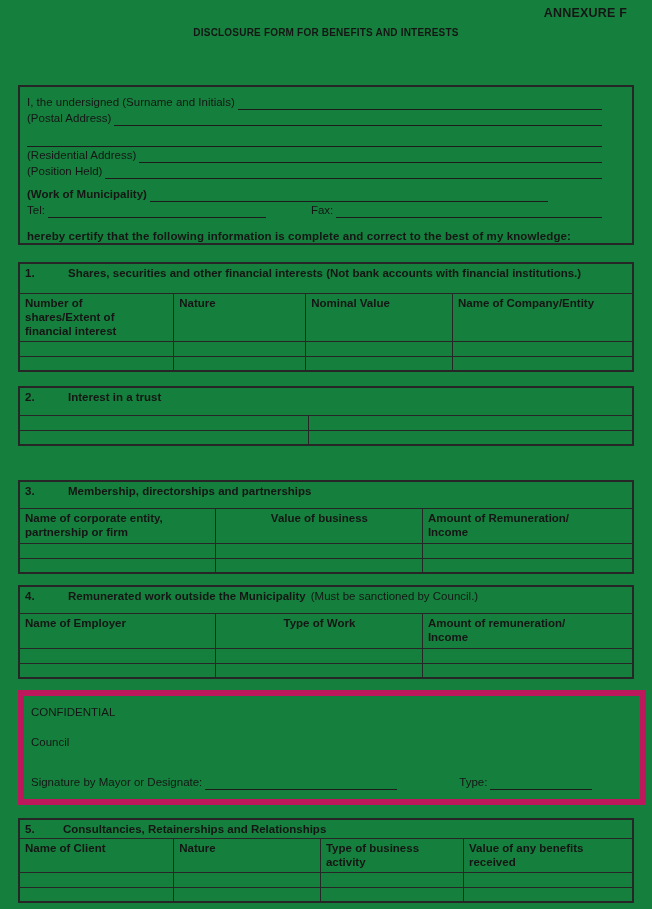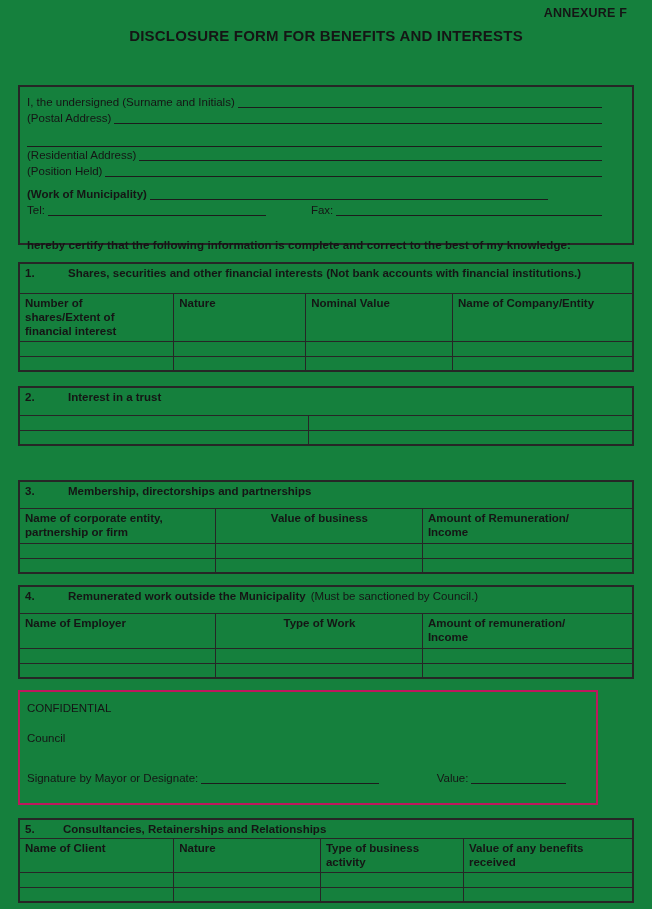--- a/index.html
+++ b/index.html
@@ -7,37 +7,37 @@
     position:relative; width:652px; height:909px; background:#15803d;
     color:#151515; font-family:"Liberation Sans","DejaVu Sans",sans-serif;
     font-size:11.5px; overflow:hidden;
   }
   .annexure {
     position:absolute; top:6px; right:25px;
     font-weight:bold; font-size:12.5px; letter-spacing:.2px;
   }
   .doc-title {
     position:absolute; top:27px; left:0; width:100%; text-align:center;
-    font-weight:bold; font-size:15px; letter-spacing:.2px;
+    font-weight:bold; font-size:10px; letter-spacing:.2px;
   }
 
   
   .idbox {
     position:absolute; left:18px; top:85px; width:616px; height:160px;
     border:2px solid #262626; box-sizing:border-box;
     padding:7px 30px 3px 7px; line-height:16px;
   }
-  .frow { display:flex; }
+  .frow { display:flex; align-items:flex-end; }
   .frow .lbl { white-space:nowrap; padding-right:3px; }
   .uline { border-bottom:1.5px solid #1c1c1c; height:13px; display:inline-block; }
   .fill { flex:1 1 auto; }
   .sp7 { height:7px; }
   .bold { font-weight:bold; }
   .certify {
-    font-weight:bold; text-align:justify; line-height:13.5px; margin-top:21px;
+    font-weight:bold; text-align:justify; line-height:13.5px; margin-top:12px;
     letter-spacing:.1px;
   }
 
   
   table.sec {
     position:absolute; left:18px; width:616px;
     border-collapse:collapse; table-layout:fixed;
     border:2px solid #262626; font-size:11.5px;
   }
   table.sec td {
@@ -61,22 +61,22 @@
   #s2 tr.title-row { height:28px; }
   #s2 tr.head-row  { height:18px; }
   #s3 tr.title-row, #s4 tr.title-row { height:27px; }
   #s3 tr.head-row,  #s4 tr.head-row  { height:35px; }
   #s5 tr.title-row { height:19px; }
   #s5 tr.head-row  { height:34px; }
   tr.data-row { height:15px; }
 
   
   .confbox {
-    position:absolute; left:18px; top:690px; width:580px; height:115px;
-    border:2px solid #be185d; box-sizing:border-box;
+    position:absolute; left:18px; top:690px; width:628px; height:115px;
+    border:6px solid #be185d; box-sizing:border-box;
     padding:8px 30px 24px 7px; line-height:16px;
   }
   .conf-council { margin-top:14px; }
   .conf-sig { margin-top:24px; }
   .gap62 { width:62px; }
 </style>
 </head>
 <body>
 
 <div class="page">
@@ -248,21 +248,21 @@
   </tbody>
     </table>
 
   <div class="confbox">
     <div>CONFIDENTIAL</div>
     <div class="conf-council">Council</div>
     <div class="frow conf-sig">
       <span class="lbl">Signature by Mayor or Designate:</span>
       <span class="uline" style="width:192px"></span>
       <span class="gap62"></span>
-      <span class="lbl">Value:</span>
+      <span class="lbl">Type:</span>
       <span class="uline" style="width:102px"></span>
     </div>
   </div>
 
   <table class="sec" id="s5">
     <colgroup>
         <col style="width:25.2%">
         <col style="width:23.9%">
         <col style="width:23.3%">
         <col style="width:27.6%">

